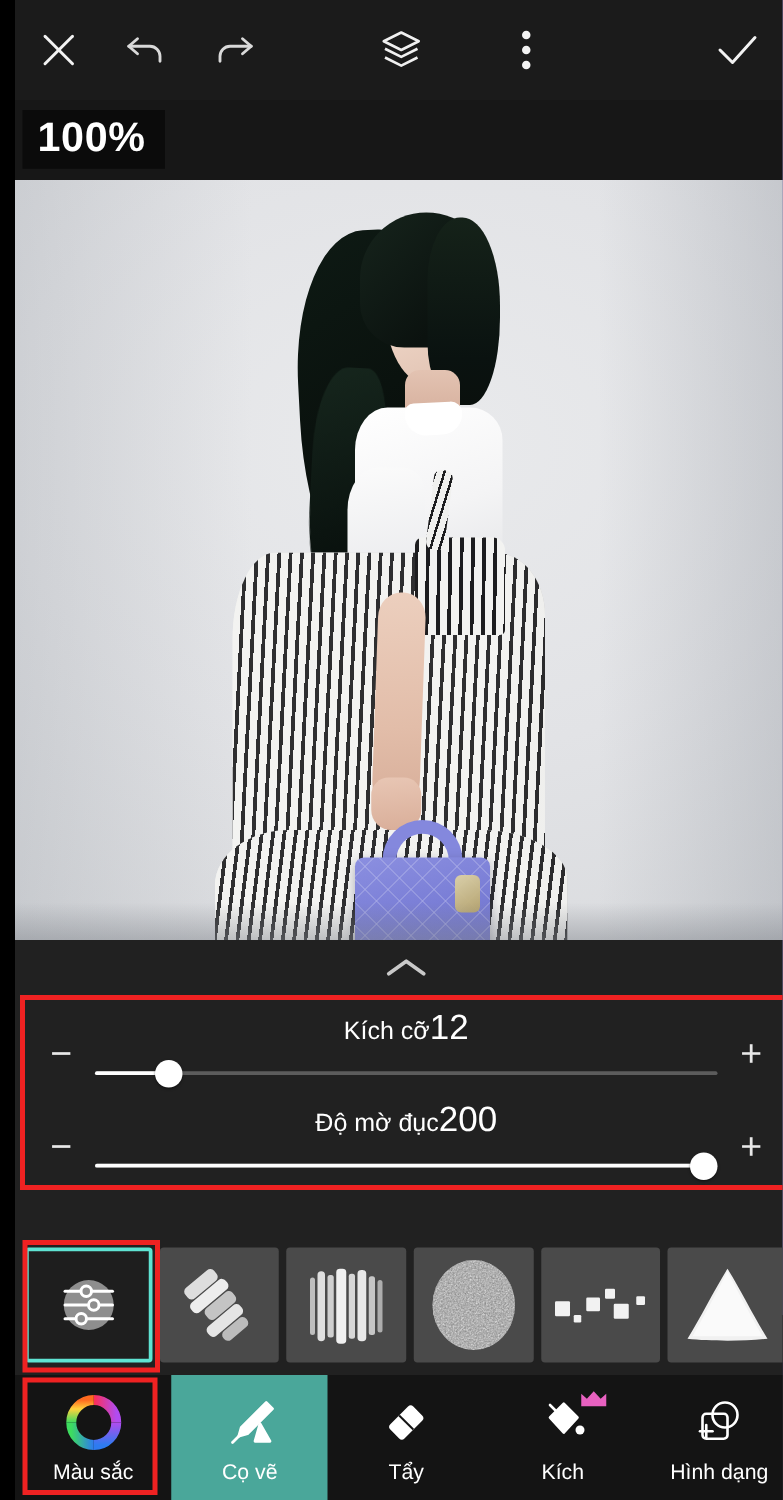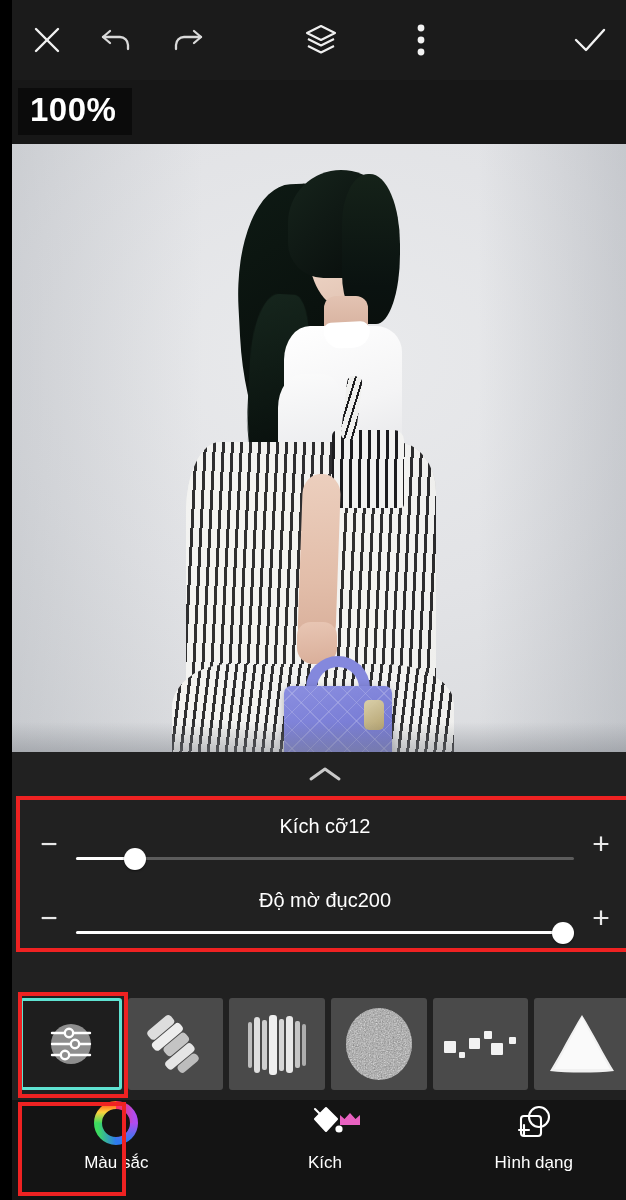--- a/index.html
+++ b/index.html
@@ -227,21 +227,21 @@
   .pm {
     width:46px; min-width:46px; color:#e8e8e8; font-size:30px; line-height:1;
     display:flex; align-items:center; justify-content:center; height:52px;
     font-weight:300;
   }
   .slider-main { flex:1 1 auto; position:relative; padding:0 4px; }
   .slider-labels {
     display:flex; justify-content:center; align-items:baseline;
     color:#ffffff; font-size:20px; margin-bottom:10px; padding:0 2px;
   }
-  .slider-labels .val { font-size:20px; color:#ffffff; }
+  .slider-labels .val { font-size:28px; color:#ffffff; }
   .track-wrap { position:relative; height:22px; }
   .track {
     position:absolute; top:9px; left:0; right:0; height:3px; background:#5c5c5c; border-radius:2px;
   }
   .track-fill {
     position:absolute; top:9px; left:0; height:3px; background:#ffffff; border-radius:2px;
   }
   .thumb {
     position:absolute; top:0; width:22px; height:22px; background:#ffffff; border-radius:50%;
     box-shadow:0 1px 2px rgba(0,0,0,.5);
@@ -269,21 +269,21 @@
     background:#1e1e1e; border:3px solid #5fe3d2;
   }
   .brush-tile svg, .brush-tile canvas { display:block; }
 
   
   .toolbar {
     position:absolute; top:1100px; left:0; width:626px; height:100px;
     display:flex; background:#141414;
   }
   .tool {
-    flex:1 1 0; display:flex; flex-direction:column; align-items:center; 
+    flex:1 1 0; display:flex; flex-direction:column; align-items:center; justify-content:center;
     gap:8px; position:relative; color:#ffffff;
   }
   .tool.active { background:#4aa79a; }
   .tool .ico { height:46px; display:flex; align-items:center; justify-content:center; }
   .tool .lbl { font-size:17px; color:#ffffff; line-height:1; }
   .crown {
     position:absolute; top:12px; left:calc(50% + 14px); width:22px; height:14px;
   }
 </style>
 </head>
@@ -567,21 +567,42 @@
             <path d="M23 5 A18 18 0 0 1 41 23" stroke="url(#g1)"></path>
             <path d="M41 23 A18 18 0 0 1 23 41" stroke="url(#g2)"></path>
             <path d="M23 41 A18 18 0 0 1 5 23" stroke="url(#g3)"></path>
             <path d="M5 23  A18 18 0 0 1 23 5" stroke="url(#g4)"></path>
           </g>
         </svg>
       </div>
       <div class="lbl">Màu sắc</div>
     </div>
 
-
+    <div class="tool active">
+      <div class="ico">
+        <svg width="46" height="46" viewBox="0 0 46 46" fill="none" stroke="#ffffff" stroke-width="2.2" stroke-linejoin="round" stroke-linecap="round">
+          <path d="M36 7 L41 12 L21 32 L14 34 L16 27 Z" fill="#ffffff" stroke="#ffffff"></path>
+          <path d="M14 34 L9 39"></path>
+          <path d="M31 24 L39 38 L27 38 Z" fill="#ffffff" stroke="#ffffff"></path>
+        </svg>
+      </div>
+      <div class="lbl">Cọ vẽ</div>
+    </div>
+
+    <div class="tool">
+      <div class="ico">
+        <svg width="46" height="46" viewBox="0 0 46 46">
+          <g transform="rotate(-45 23 23)">
+            <rect x="10" y="15" width="26" height="16" rx="3" fill="#ffffff"></rect>
+            <line x1="23" y1="15" x2="23" y2="31" stroke="#141414" stroke-width="1.6"></line>
+          </g>
+        </svg>
+      </div>
+      <div class="lbl">Tẩy</div>
+    </div>
 
     <div class="tool">
       <div class="crown">
         <svg width="22" height="14" viewBox="0 0 22 14">
           <path d="M1 13 L1 3 L5.5 7 L11 1 L16.5 7 L21 3 L21 13 Z" fill="#e861c0"></path>
         </svg>
       </div>
       <div class="ico">
         <svg width="46" height="46" viewBox="0 0 46 46" fill="none" stroke="#ffffff" stroke-width="2.1" stroke-linejoin="round">
           <path d="M13 19 L24 8 L35 19 L24 31 Z" fill="#ffffff"></path>

